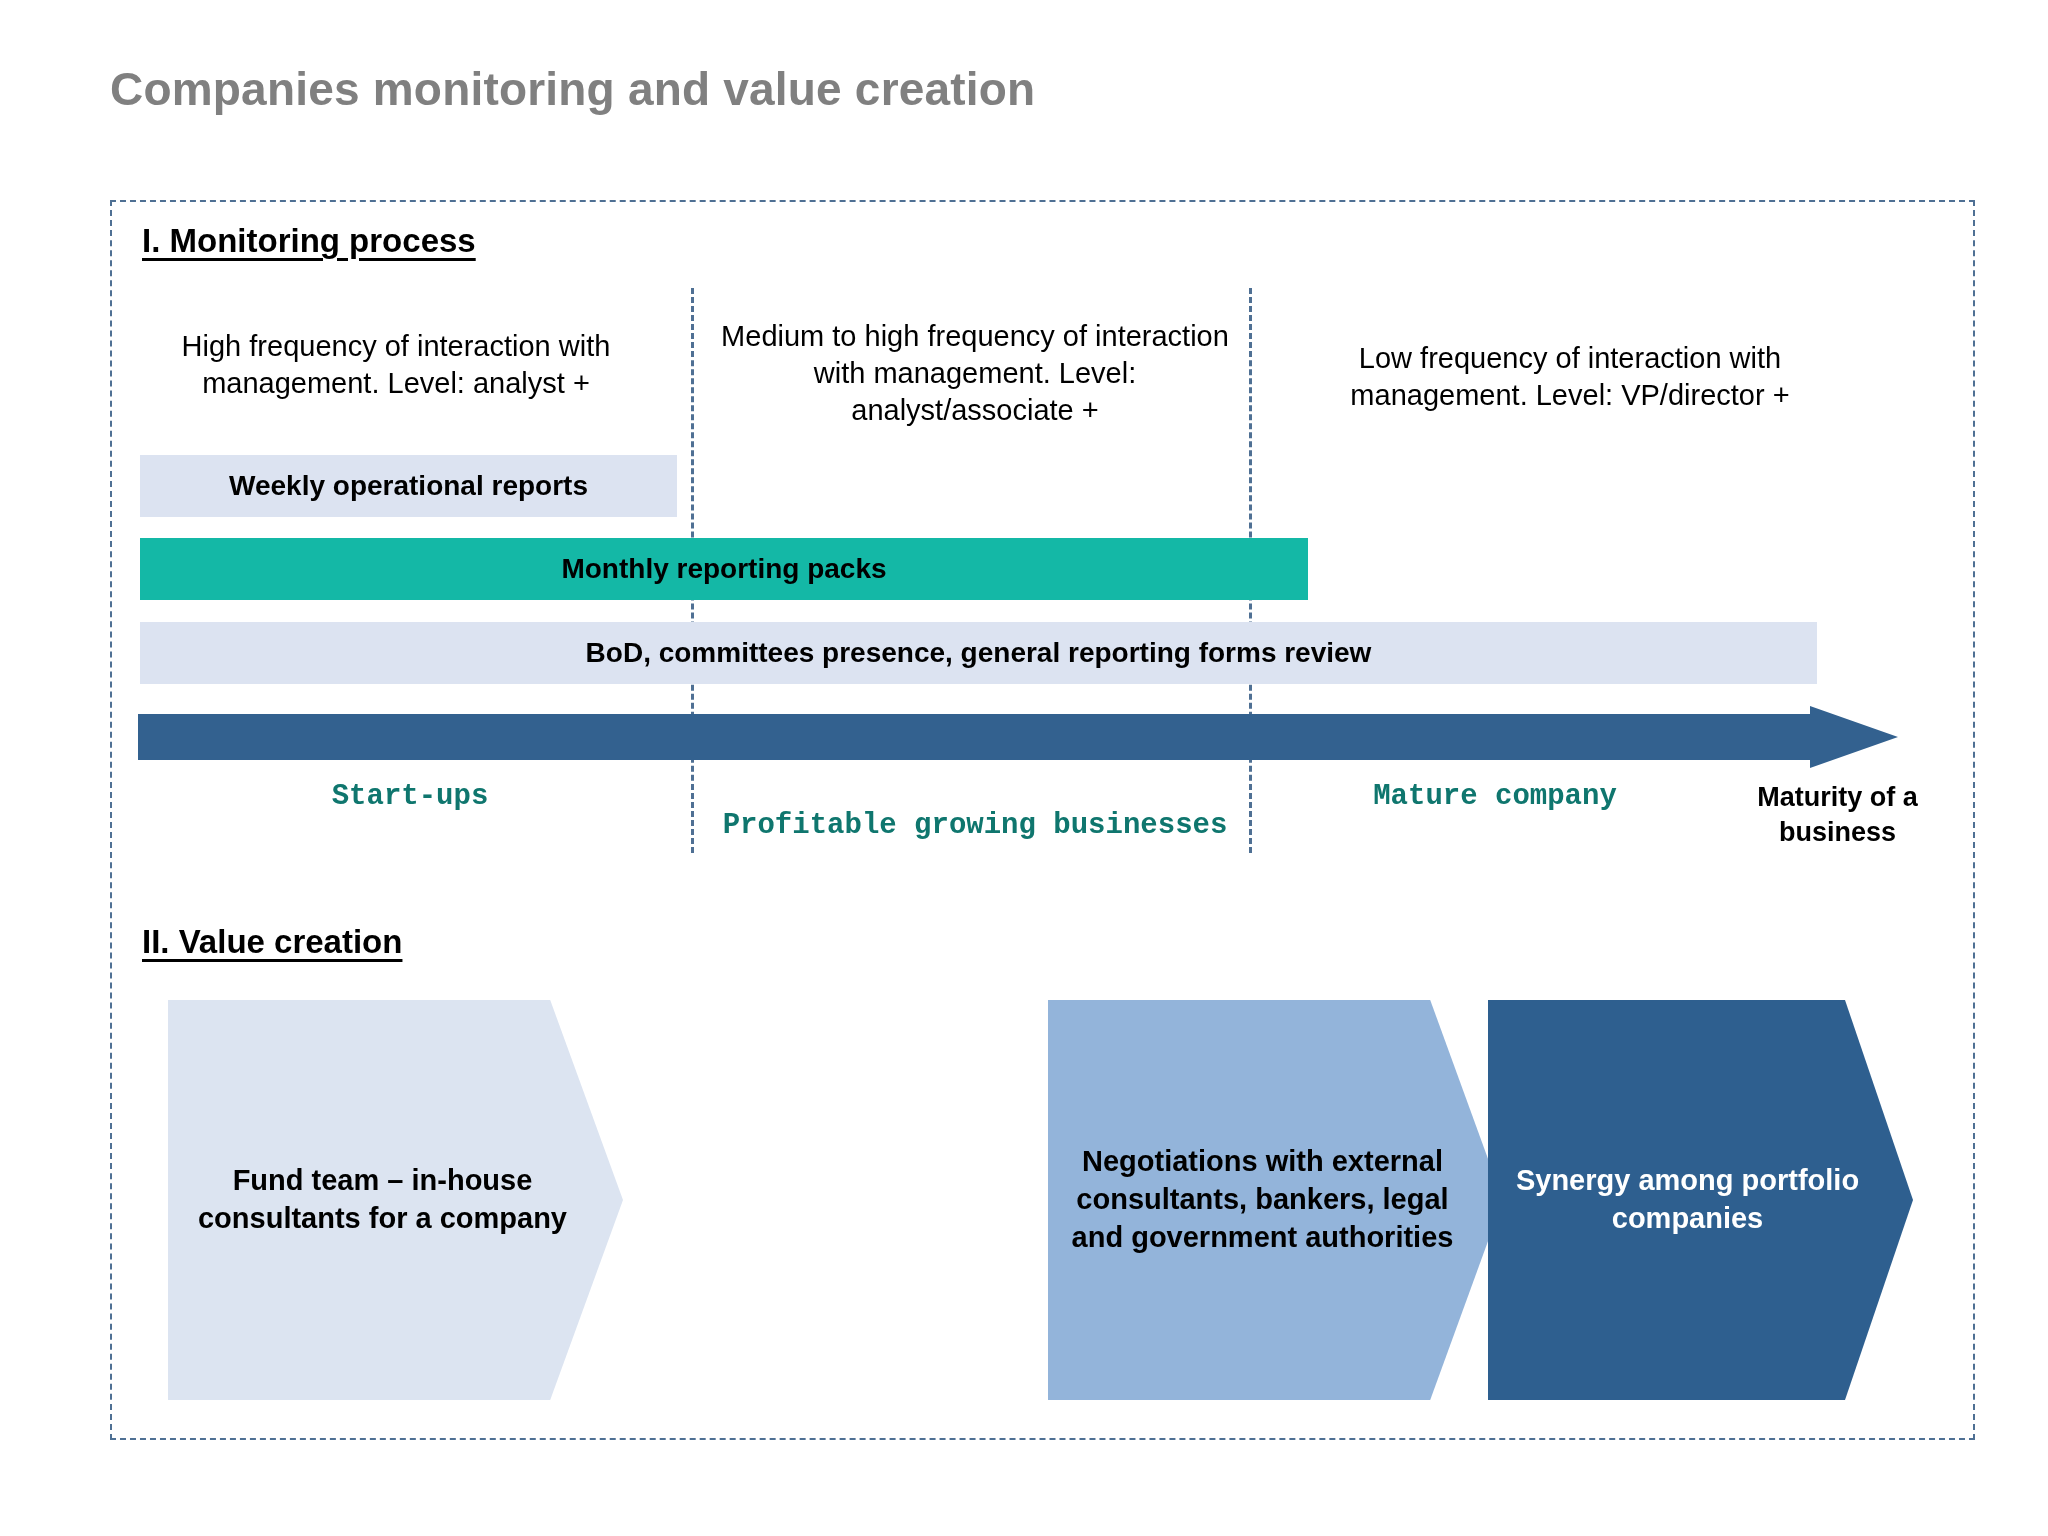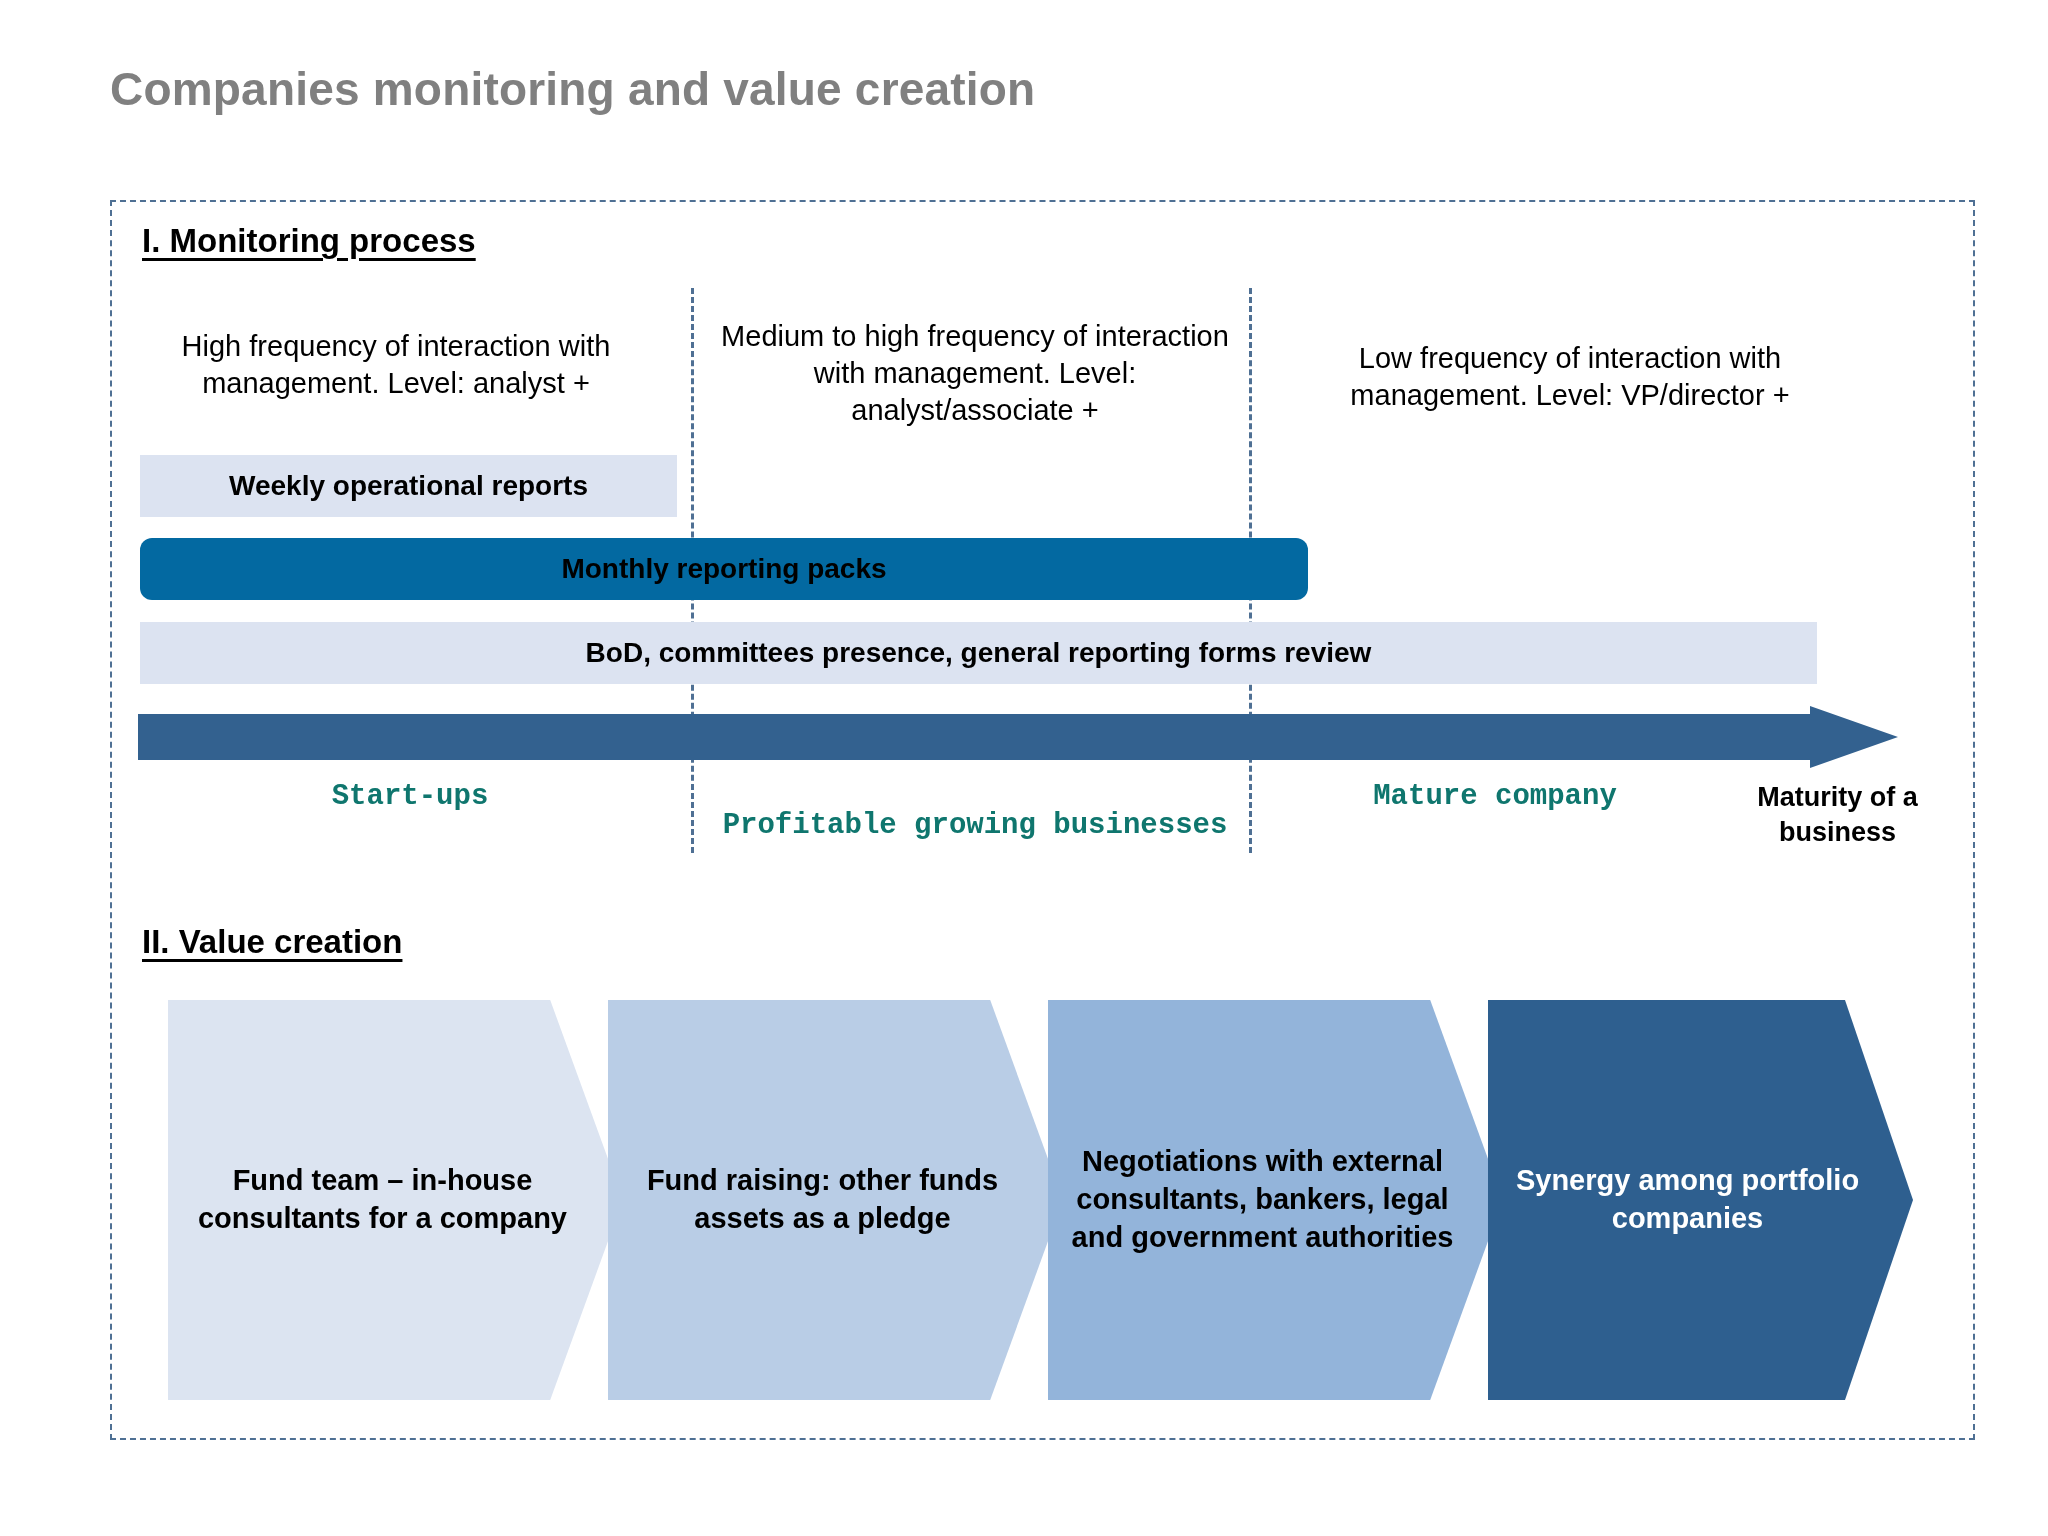--- a/index.html
+++ b/index.html
@@ -167,21 +167,21 @@
 <div id="divider-1" class="stage-divider"></div>
 <div id="divider-2" class="stage-divider"></div>
 
 <div id="freq-1" class="freq-text">High frequency of interaction with management. Level: analyst +</div>
 <div id="freq-2" class="freq-text">Medium to high frequency of interaction with management. Level: analyst/associate +</div>
 <div id="freq-3" class="freq-text">Low frequency of interaction with management. Level: VP/director +</div>
 
 <div id="bar-weekly" class="report-bar" style="background: rgb(220, 227, 241);">
   <span>Weekly operational reports</span>
 </div>
-<div id="bar-monthly" class="report-bar" style="background: #0369a1; border-radius: 12px;">
+<div id="bar-monthly" class="report-bar" style="background: #14b8a6;">
   <span>Monthly reporting packs</span>
 </div>
 <div id="bar-bod" class="report-bar" style="background: rgb(220, 227, 241);">
   <span>BoD, committees presence, general reporting forms review</span>
 </div>
 
 <div id="maturity-arrow">
   <svg width="1760" height="62" viewBox="0 0 1760 62" xmlns="http://www.w3.org/2000/svg">
     <polygon points="0,8 1672,8 1672,0 1760,31 1672,62 1672,54 0,54" fill="#33618f"></polygon>
   </svg>
@@ -191,23 +191,20 @@
 <div id="stage-profitable" class="stage-label">Profitable growing businesses</div>
 <div id="stage-mature" class="stage-label">Mature company</div>
 
 <div id="axis-caption">Maturity of a business</div>
 
 <div id="heading-value" class="section-heading">II. Value creation</div>
 
 <div id="chevron-row">
   <div id="chevron-0" class="chevron" style="background: rgb(220, 228, 241);">
     <span class="chevron-label">Fund team – in-house consultants for a company</span>
-  </div>
-  <div id="chevron-1" class="chevron" style="background: rgb(185, 205, 230);">
-    <span class="chevron-label">Fund raising: other funds assets as a pledge</span>
   </div>
   <div id="chevron-2" class="chevron" style="background: rgb(147, 180, 218);">
     <span class="chevron-label">Negotiations with external consultants, bankers, legal and government authorities</span>
   </div>
   <div id="chevron-3" class="chevron" style="background: rgb(46, 95, 143);">
     <span class="chevron-label" style="color: rgb(255, 255, 255);">Synergy among portfolio companies</span>
   </div>
 </div>
 
 </body></html>

